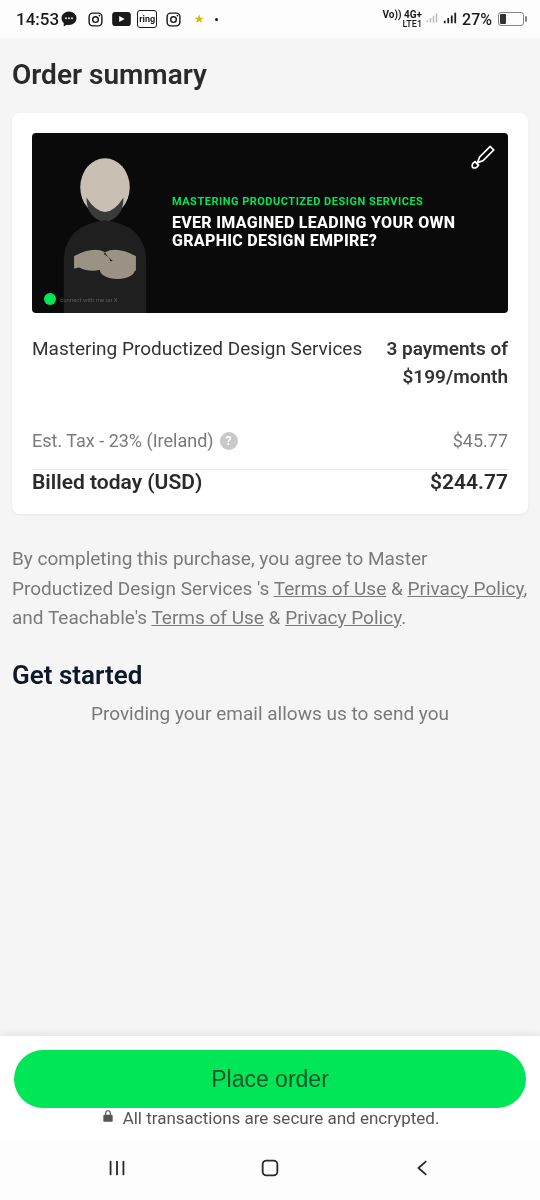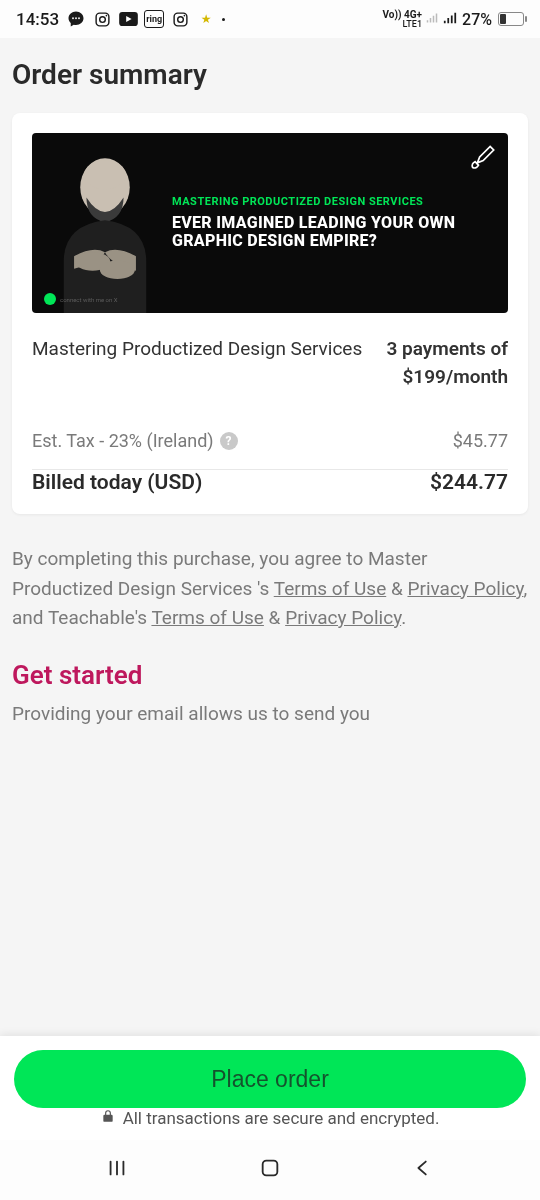--- a/index.html
+++ b/index.html
@@ -17,21 +17,21 @@
     height: 38px;
     background: #fdfdfd;
     display: flex;
     align-items: center;
     justify-content: space-between;
     padding: 0 16px;
     font-size: 17px;
     font-weight: 500;
     color: #1a1a1a;
   }
-  .status-left { display: flex; align-items: center; gap: 7px; }
+  .status-left { display: flex; align-items: center; }
   .status-right { display: flex; align-items: center; gap: 4px; font-size: 13px; }
   .status-icons-left { display: flex; align-items: center; gap: 6px; }
   .s-icon { width: 20px; height: 18px; display: inline-flex; align-items: center; justify-content: center; }
   .battery-box {
     width: 26px; height: 14px;
     border: 1.5px solid #888; border-radius: 3px;
     position: relative; display: inline-block;
     margin-left: 2px;
   }
   .battery-box::after {
@@ -134,27 +134,28 @@
     font-size: 19px;
     color: #7a7a7a;
     line-height: 1.55;
     margin-bottom: 28px;
   }
   .terms-text a { color: #7a7a7a; text-decoration: underline; }
 
   h2.get-started {
     font-size: 26px;
     font-weight: 600;
-    color: #be185d;
+    color: #0f172a;
     margin-bottom: 10px;
   }
   .get-started-sub {
     font-size: 19px;
     color: #7a7a7a;
     line-height: 1.5;
+    text-align: center;
   }
 
   
   .bottom-bar {
     position: absolute;
     bottom: 60px;
     left: 0; right: 0;
     background: #fff;
     padding: 14px 14px 12px;
     box-shadow: 0 -2px 8px rgba(0,0,0,.08);

